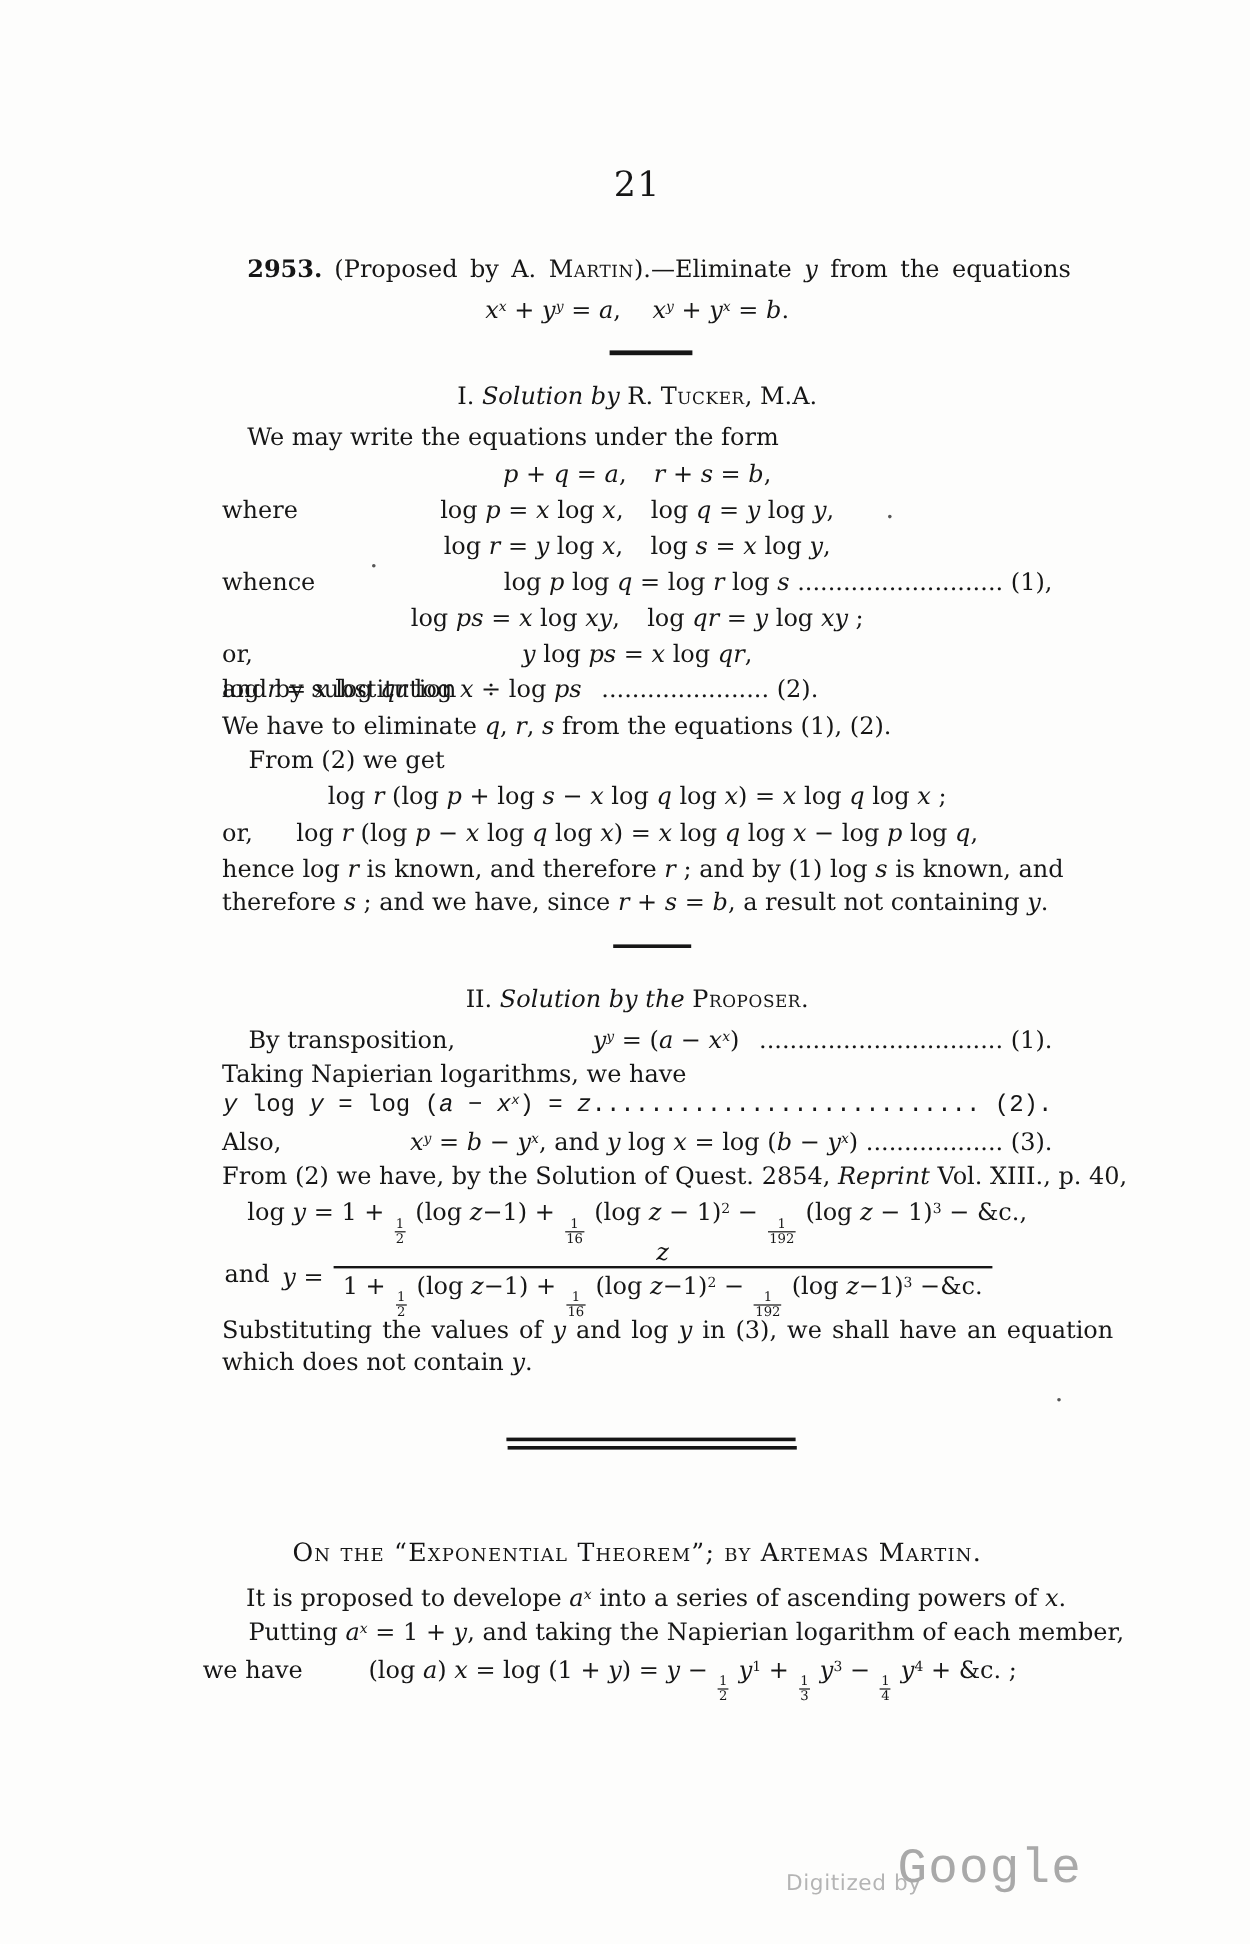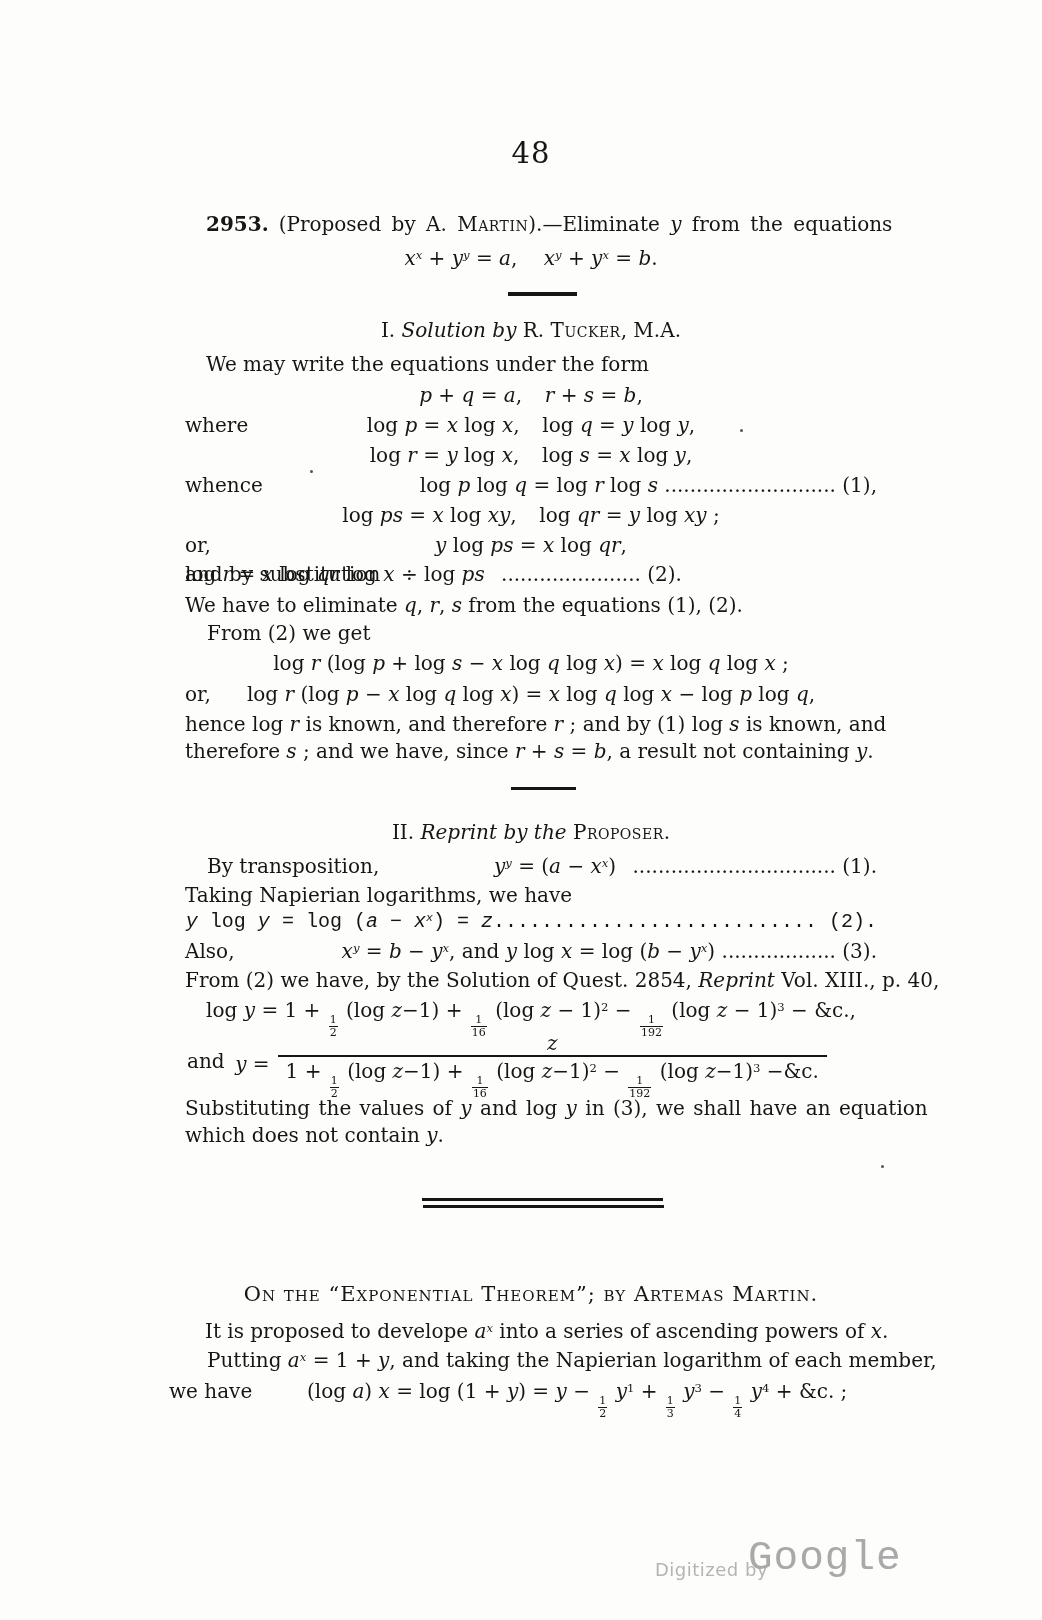--- a/index.html
+++ b/index.html
@@ -37,21 +37,21 @@
   .footer-logo{
     position:absolute;font-family:Liberation Mono, monospace;
     font-size:41px;color:#a9a9a9;letter-spacing:1px;line-height:1;
   }
 </style>
 </head>
 <body>
 
 <div class="page">
 
-  <div class="ln c pagenum" style="top:140px">48</div>
+  <div class="ln c pagenum" style="top:140px">21</div>
 
   <div class="ln ws4" style="top:211px;left:206px;width:671px"><b>2953.</b> (Proposed by A. <span class="sc">Martin</span>).—Eliminate <i>y</i> from the equations</div>
   <div class="ln c" style="top:245px"><i>x</i><sup><i>x</i></sup> + <i>y</i><sup><i>y</i></sup> = <i>a</i>,  <i>x</i><sup><i>y</i></sup> + <i>y</i><sup><i>x</i></sup> = <i>b</i>.</div>
 
   <div class="rule" style="left:508px;top:292px;width:69px;height:4px"></div>
 
   <div class="ln c head" style="top:317px">I. <i>Solution by</i> R. <span class="sc">Tucker</span>, M.A.</div>
 
   <div class="ln c" style="top:382px"><i>p</i> + <i>q</i> = <i>a</i>,   <i>r</i> + <i>s</i> = <i>b</i>,</div>
   <div class="ln" style="top:351px;left:206px;width:671px">We may write the equations under the form</div>
@@ -86,21 +86,21 @@
   <div class="ln" style="top:681px">
     <span class="lbl">or,</span>
     <span style="display:block;text-align:center">log <i>r</i> (log <i>p</i> − <i>x</i> log <i>q</i> log <i>x</i>) = <i>x</i> log <i>q</i> log <i>x</i> − log <i>p</i> log <i>q</i>,</span>
   </div>
 
   <div class="ln" style="top:711px">hence log <i>r</i> is known, and therefore <i>r</i> ; and by (1) log <i>s</i> is known, and</div>
   <div class="ln" style="top:738px">therefore <i>s</i> ; and we have, since <i>r</i> + <i>s</i> = <i>b</i>, a result not containing <i>y</i>.</div>
 
   <div class="rule" style="left:511px;top:787px;width:65px;height:3px"></div>
 
-  <div class="ln c head" style="top:819px">II. <i>Reprint by the</i> <span class="sc">Proposer</span>.</div>
+  <div class="ln c head" style="top:819px">II. <i>Solution by the</i> <span class="sc">Proposer</span>.</div>
 
   <div class="ln" style="top:853px">
     <span class="lbl" style="left:22px">By transposition,</span>
     <span style="display:block;text-align:right"><i>y</i><sup><i>y</i></sup> = (<i>a</i> − <i>x</i><sup><i>x</i></sup>)  ................................ (1).</span>
   </div>
 
   <div class="ln" style="top:882px">Taking Napierian logarithms, we have</div>
   <div class="ln r" style="top:909px"><i>y</i> log <i>y</i> = log (<i>a</i> − <i>x</i><sup><i>x</i></sup>) = <i>z</i>........................... (2).</div>
 
   <div class="ln" style="top:938px">

